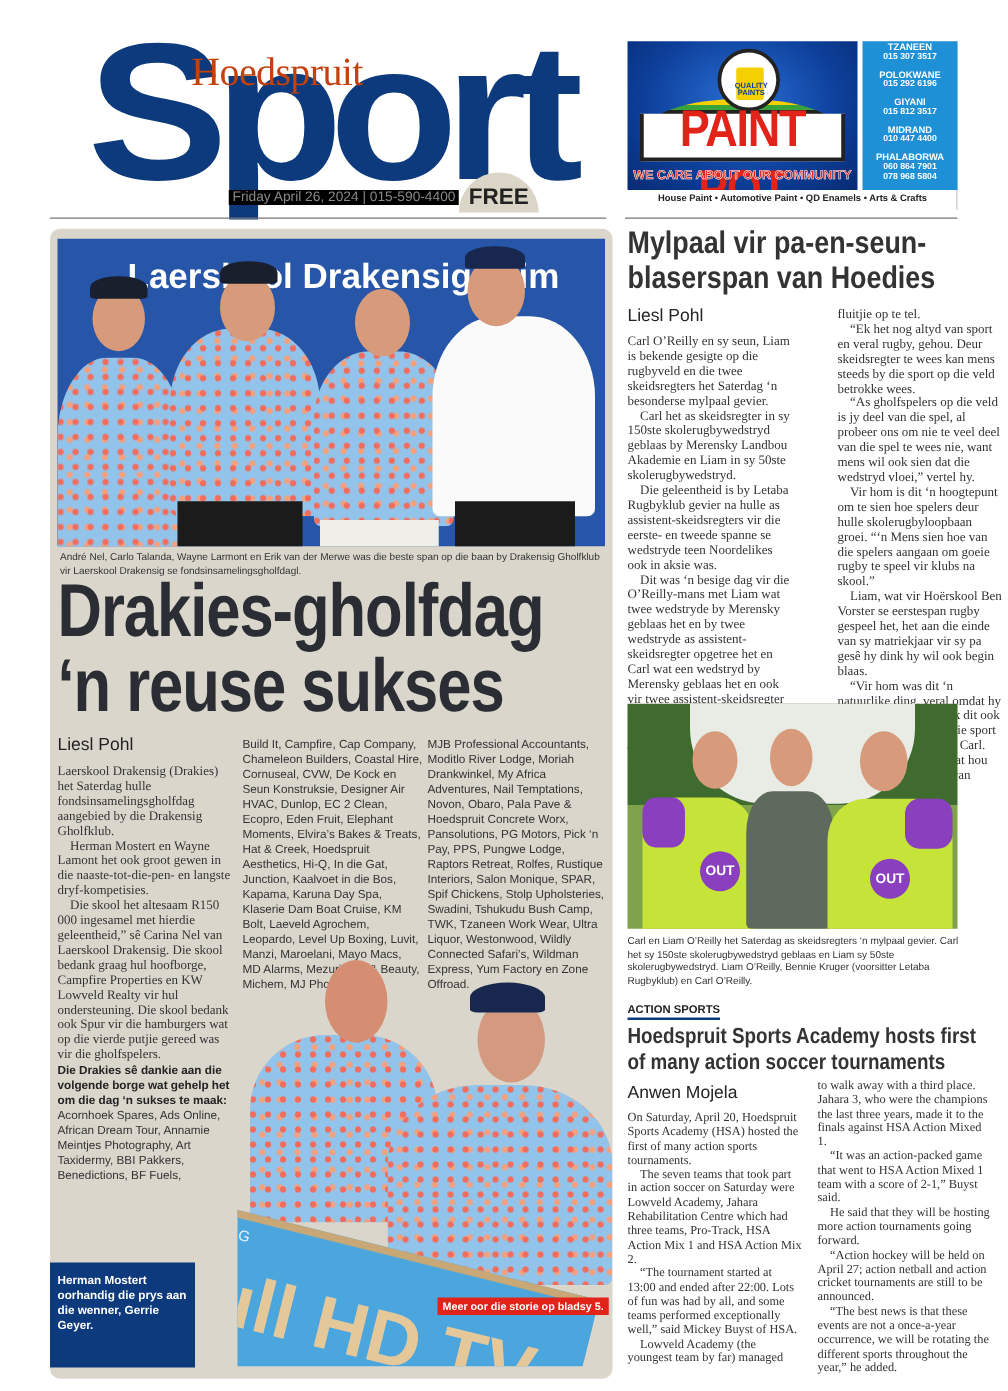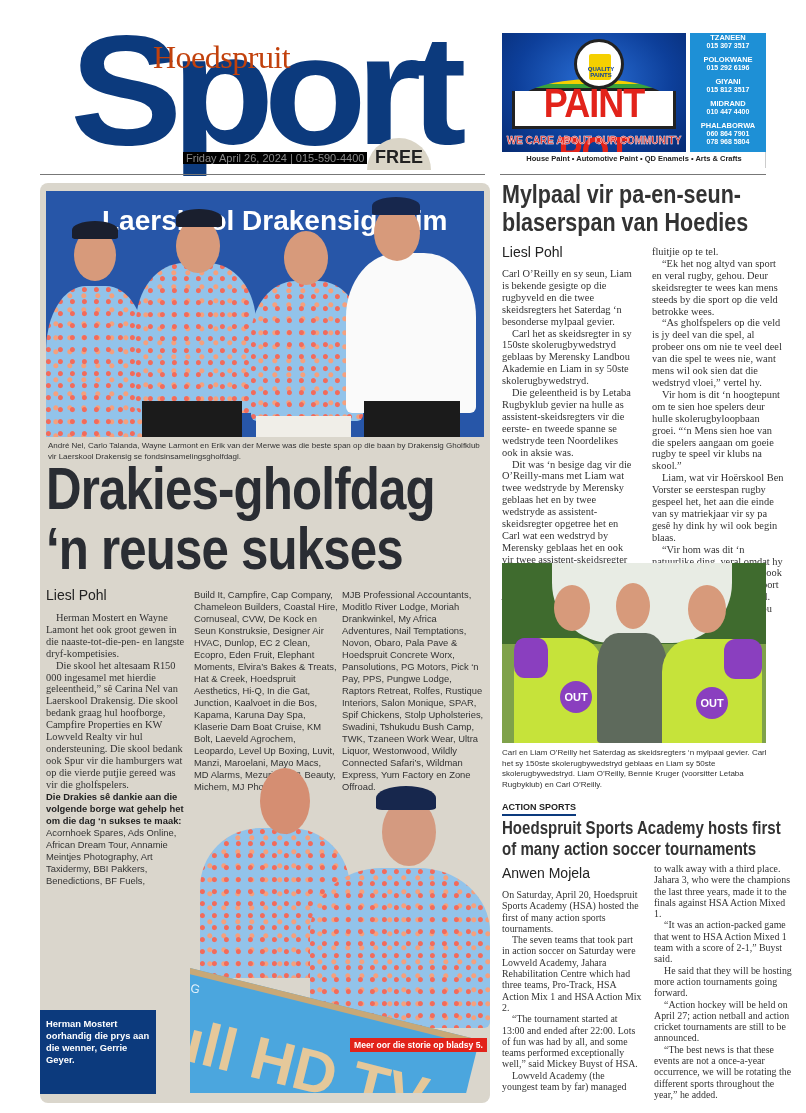--- a/index.html
+++ b/index.html
@@ -60,21 +60,21 @@
   .tv-samsung { position: absolute; left: 10px; top: 6px; font-family: "Liberation Sans", sans-serif; font-size: 12px; color: #e5f2fb; letter-spacing: 1px; }
   .tv-series { position: absolute; left: 40px; top: 120px; font-family: "Liberation Sans", sans-serif; font-size: 18px; color: #2c5b9a; }
 
   .caption2 { position: absolute; left: 0; top: 827px; width: 116px; height: 84px; background: #0c3a7d; padding: 8px 6px; font-family: "Liberation Sans", sans-serif; font-weight: bold; font-size: 9.4px; line-height: 12px; color: #fff; }
   .more-tag { position: absolute; left: 310px; top: 855px; background: #e2231a; padding: 2px 4px; font-family: "Liberation Sans", sans-serif; font-weight: bold; font-size: 8.6px; color: #fff; white-space: nowrap; }
 
   
   .r-headline { position: absolute; left: 502px; top: 180px; width: 300px; font-family: "Liberation Sans", sans-serif; font-size: 25px; line-height: 28px; color: #333; transform: scaleX(0.86); transform-origin: left top; white-space: nowrap; }
   .r-col1 { position: absolute; left: 502px; top: 244px; width: 130px; }
   .r-col1 .byline { margin-bottom: 8px; }
-  .r-col2 { position: absolute; left: 652px; top: 246px; width: 132px; }
+  .r-col2 { position: absolute; left: 670px; top: 246px; width: 132px; }
   .photo3 { position: absolute; left: 502px; top: 563px; width: 264px; height: 180px; background: linear-gradient(#3f6b2e 0 45%, #7fa24a 45%); overflow: hidden; }
   .sky { position: absolute; left: 50px; top: 0; width: 180px; height: 80px; background: #e8ece4; border-radius: 0 0 60px 60px; }
   .jersey { position: absolute; background: #c6e33a; border-radius: 30% 30% 4px 4px; }
   .sleeve { position: absolute; background: #8a3fbf; border-radius: 30%; }
   .out-logo { position: absolute; width: 32px; height: 32px; border-radius: 50%; background: #8a3fbf; color: #fff; font-family: "Liberation Sans", sans-serif; font-weight: 900; font-size: 11px; text-align: center; line-height: 32px; }
   .grey-shirt { position: absolute; background: #5e6a5c; border-radius: 30% 30% 4px 4px; }
   .caption3 { position: absolute; left: 502px; top: 748px; width: 266px; font-family: "Liberation Sans", sans-serif; font-size: 8px; line-height: 10.5px; color: #333; }
 
   .section-tag { position: absolute; left: 502px; top: 802px; font-family: "Liberation Sans", sans-serif; font-weight: bold; font-size: 9px; color: #222; padding-bottom: 2px; border-bottom: 2px solid #0c3a7d; }
   .r2-headline { position: absolute; left: 502px; top: 818px; width: 300px; font-family: "Liberation Sans", sans-serif; font-size: 17.5px; line-height: 21px; color: #333; transform: scaleX(0.86); transform-origin: left top; white-space: nowrap; }
@@ -147,20 +147,21 @@
   <div class="caption1">André Nel, Carlo Talanda, Wayne Larmont en Erik van der Merwe was die beste span op die baan by Drakensig Gholfklub vir Laerskool Drakensig se fondsinsamelingsgholfdagl.</div>
 
   <h1 class="headline">
     <div>Drakies-gholfdag</div>
     <div>‘n reuse sukses</div>
   </h1>
 
   <div class="col-a">
     <div class="byline">Liesl Pohl</div>
     <div class="body-serif">
+      <p class="first">Laerskool Drakensig (Drakies) het Saterdag hulle fondsinsamelingsgholfdag aangebied by die Drakensig Gholfklub.</p>
       <p>Herman Mostert en Wayne Lamont het ook groot gewen in die naaste-tot-die-pen- en langste dryf-kompetisies.</p>
       <p>Die skool het altesaam R150 000 ingesamel met hierdie geleentheid,” sê Carina Nel van Laerskool Drakensig. Die skool bedank graag hul hoofborge, Campfire Properties en KW Lowveld Realty vir hul ondersteuning. Die skool bedank ook Spur vir die hamburgers wat op die vierde putjie gereed was vir die gholfspelers.</p>
     </div>
     <div class="thanks">
       <b>Die Drakies sê dankie aan die volgende borge wat gehelp het om die dag ‘n sukses te maak:</b>
       <span>Acornhoek Spares, Ads Online, African Dream Tour, Annamie Meintjes Photography, Art Taxidermy, BBI Pakkers, Benedictions, BF Fuels,</span>
     </div>
   </div>
   <div class="col-b sans-list">Build It, Campfire, Cap Company, Chameleon Builders, Coastal Hire, Cornuseal, CVW, De Kock en Seun Konstruksie, Designer Air HVAC, Dunlop, EC 2 Clean, Ecopro, Eden Fruit, Elephant Moments, Elvira’s Bakes &amp; Treats, Hat &amp; Creek, Hoedspruit Aesthetics, Hi-Q, In die Gat, Junction, Kaalvoet in die Bos, Kapama, Karuna Day Spa, Klaserie Dam Boat Cruise, KM Bolt, Laeveld Agrochem, Leopardo, Level Up Boxing, Luvit, Manzi, Maroelani, Mayo Macs, MD Alarms, Mezuri Hair &amp; Beauty, Michem, MJ Photographic,</div>
   <div class="col-c sans-list">MJB Professional Accountants, Moditlo River Lodge, Moriah Drankwinkel, My Africa Adventures, Nail Temptations, Novon, Obaro, Pala Pave &amp; Hoedspruit Concrete Worx, Pansolutions, PG Motors, Pick ‘n Pay, PPS, Pungwe Lodge, Raptors Retreat, Rolfes, Rustique Interiors, Salon Monique, SPAR, Spif Chickens, Stolp Upholsteries, Swadini, Tshukudu Bush Camp, TWK, Tzaneen Work Wear, Ultra Liquor, Westonwood, Wildly Connected Safari’s, Wildman Express, Yum Factory en Zone Offroad.</div>

